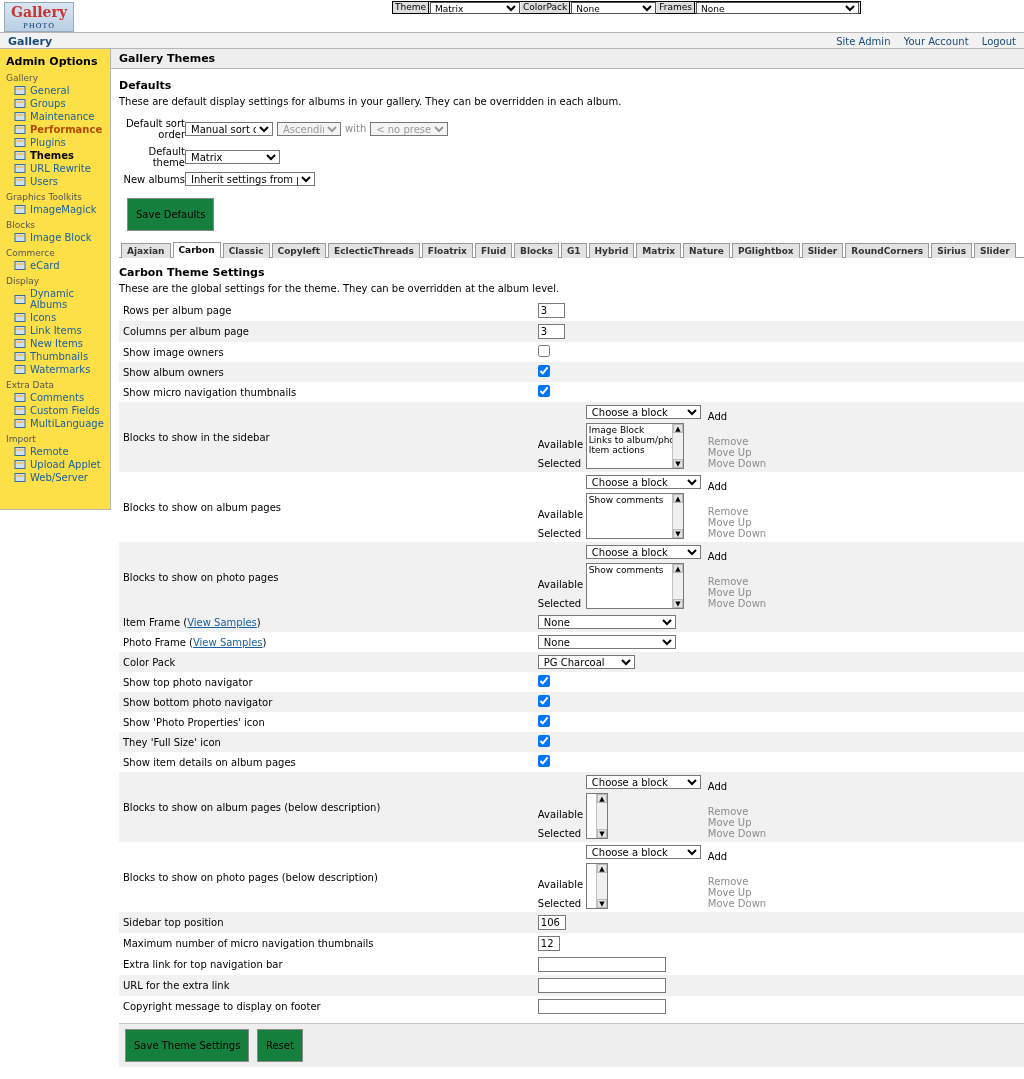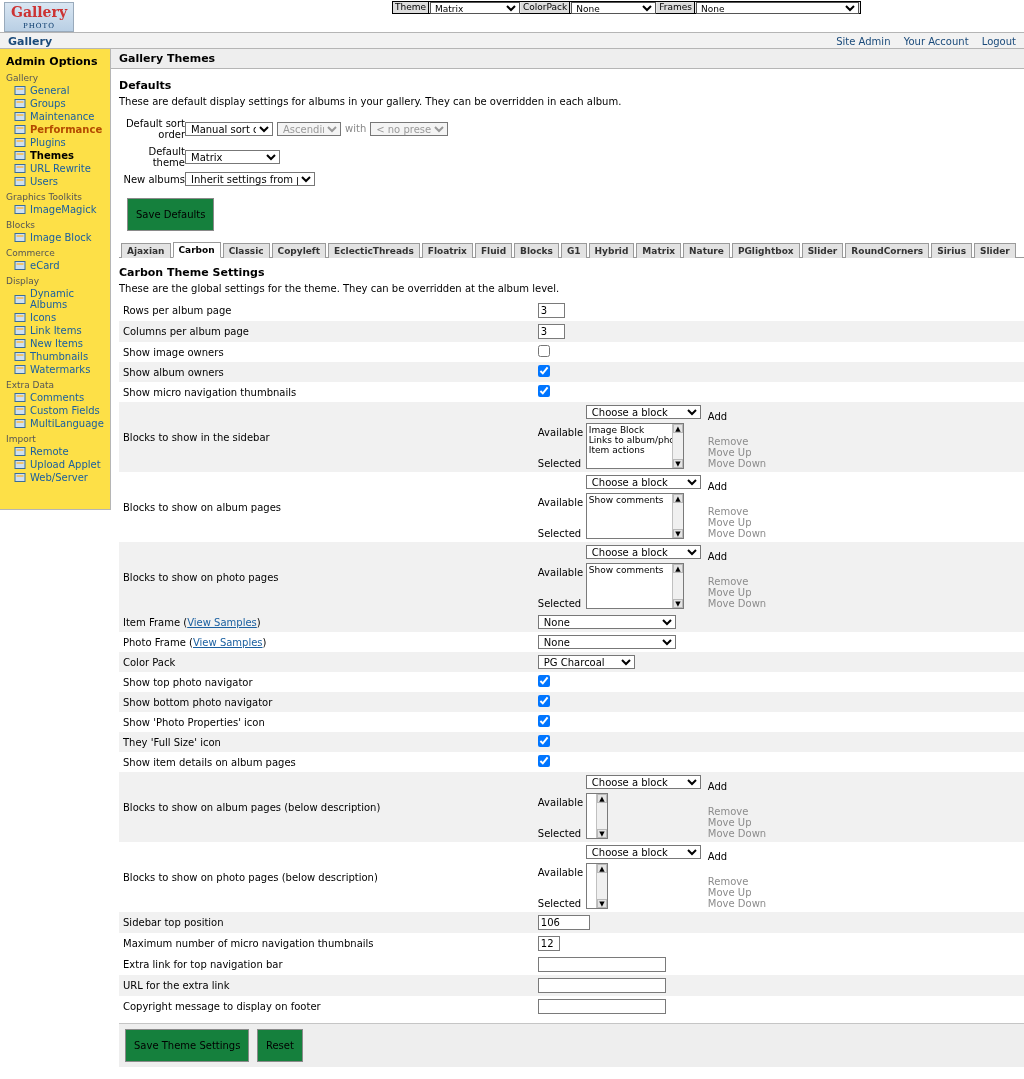--- a/index.html
+++ b/index.html
@@ -111,21 +111,21 @@
   table.settings {
     border-collapse: collapse; margin: 0 0 0 8px; width: 905px; font-size: 10px;
   }
   table.settings tr.alt td { background: #f1f1f1; }
   table.settings td { padding: 3px 4px; vertical-align: middle; }
   table.settings td.lab { width: 185px; padding-left: 4px; }
   table.settings td.val { width: 200px; }
   .blockrow td { padding: 6px 4px; }
   .blockgrid { display: flex; align-items: flex-end; }
   .bg-labels { width: 48px; font-size: 10px; padding-top: 2px; }
-  .bg-labels .sel { margin-top: 20px; }
+  .bg-labels .sel { margin-top: 8px; }
   .bg-mid { width: 110px; }
   .bg-mid select.avail { width: 115px; }
   .listbox {
     width: 98px; height: 46px; border: 1px solid #7a7a7a; background: #fff;
     font-size: 9px; overflow: hidden; padding: 1px 2px;
     position: relative;
     margin-top: 4px;
   }
   .listbox .opt { white-space: nowrap; }
   .listbox .scroll {
@@ -613,21 +613,21 @@
               <div>Remove</div>
               <div>Move Up</div>
               <div>Move Down</div>
             </div>
           </div>
         </td>
       </tr>
 
       <tr class="alt">
         <td class="lab">Sidebar top position</td>
-        <td class="val"><input type="text" style="width: 52px;" value="106"></td>
+        <td class="val"><input type="text" style="width: 28px;" value="106"></td>
       </tr>
       <tr>
         <td class="lab">Maximum number of micro navigation thumbnails</td>
         <td class="val"><input type="text" style="width: 22px;" value="12"></td>
       </tr>
       <tr>
         <td class="lab">Extra link for top navigation bar</td>
         <td class="val"><input type="text" style="width: 128px;" value=""></td>
       </tr>
       <tr class="alt">

